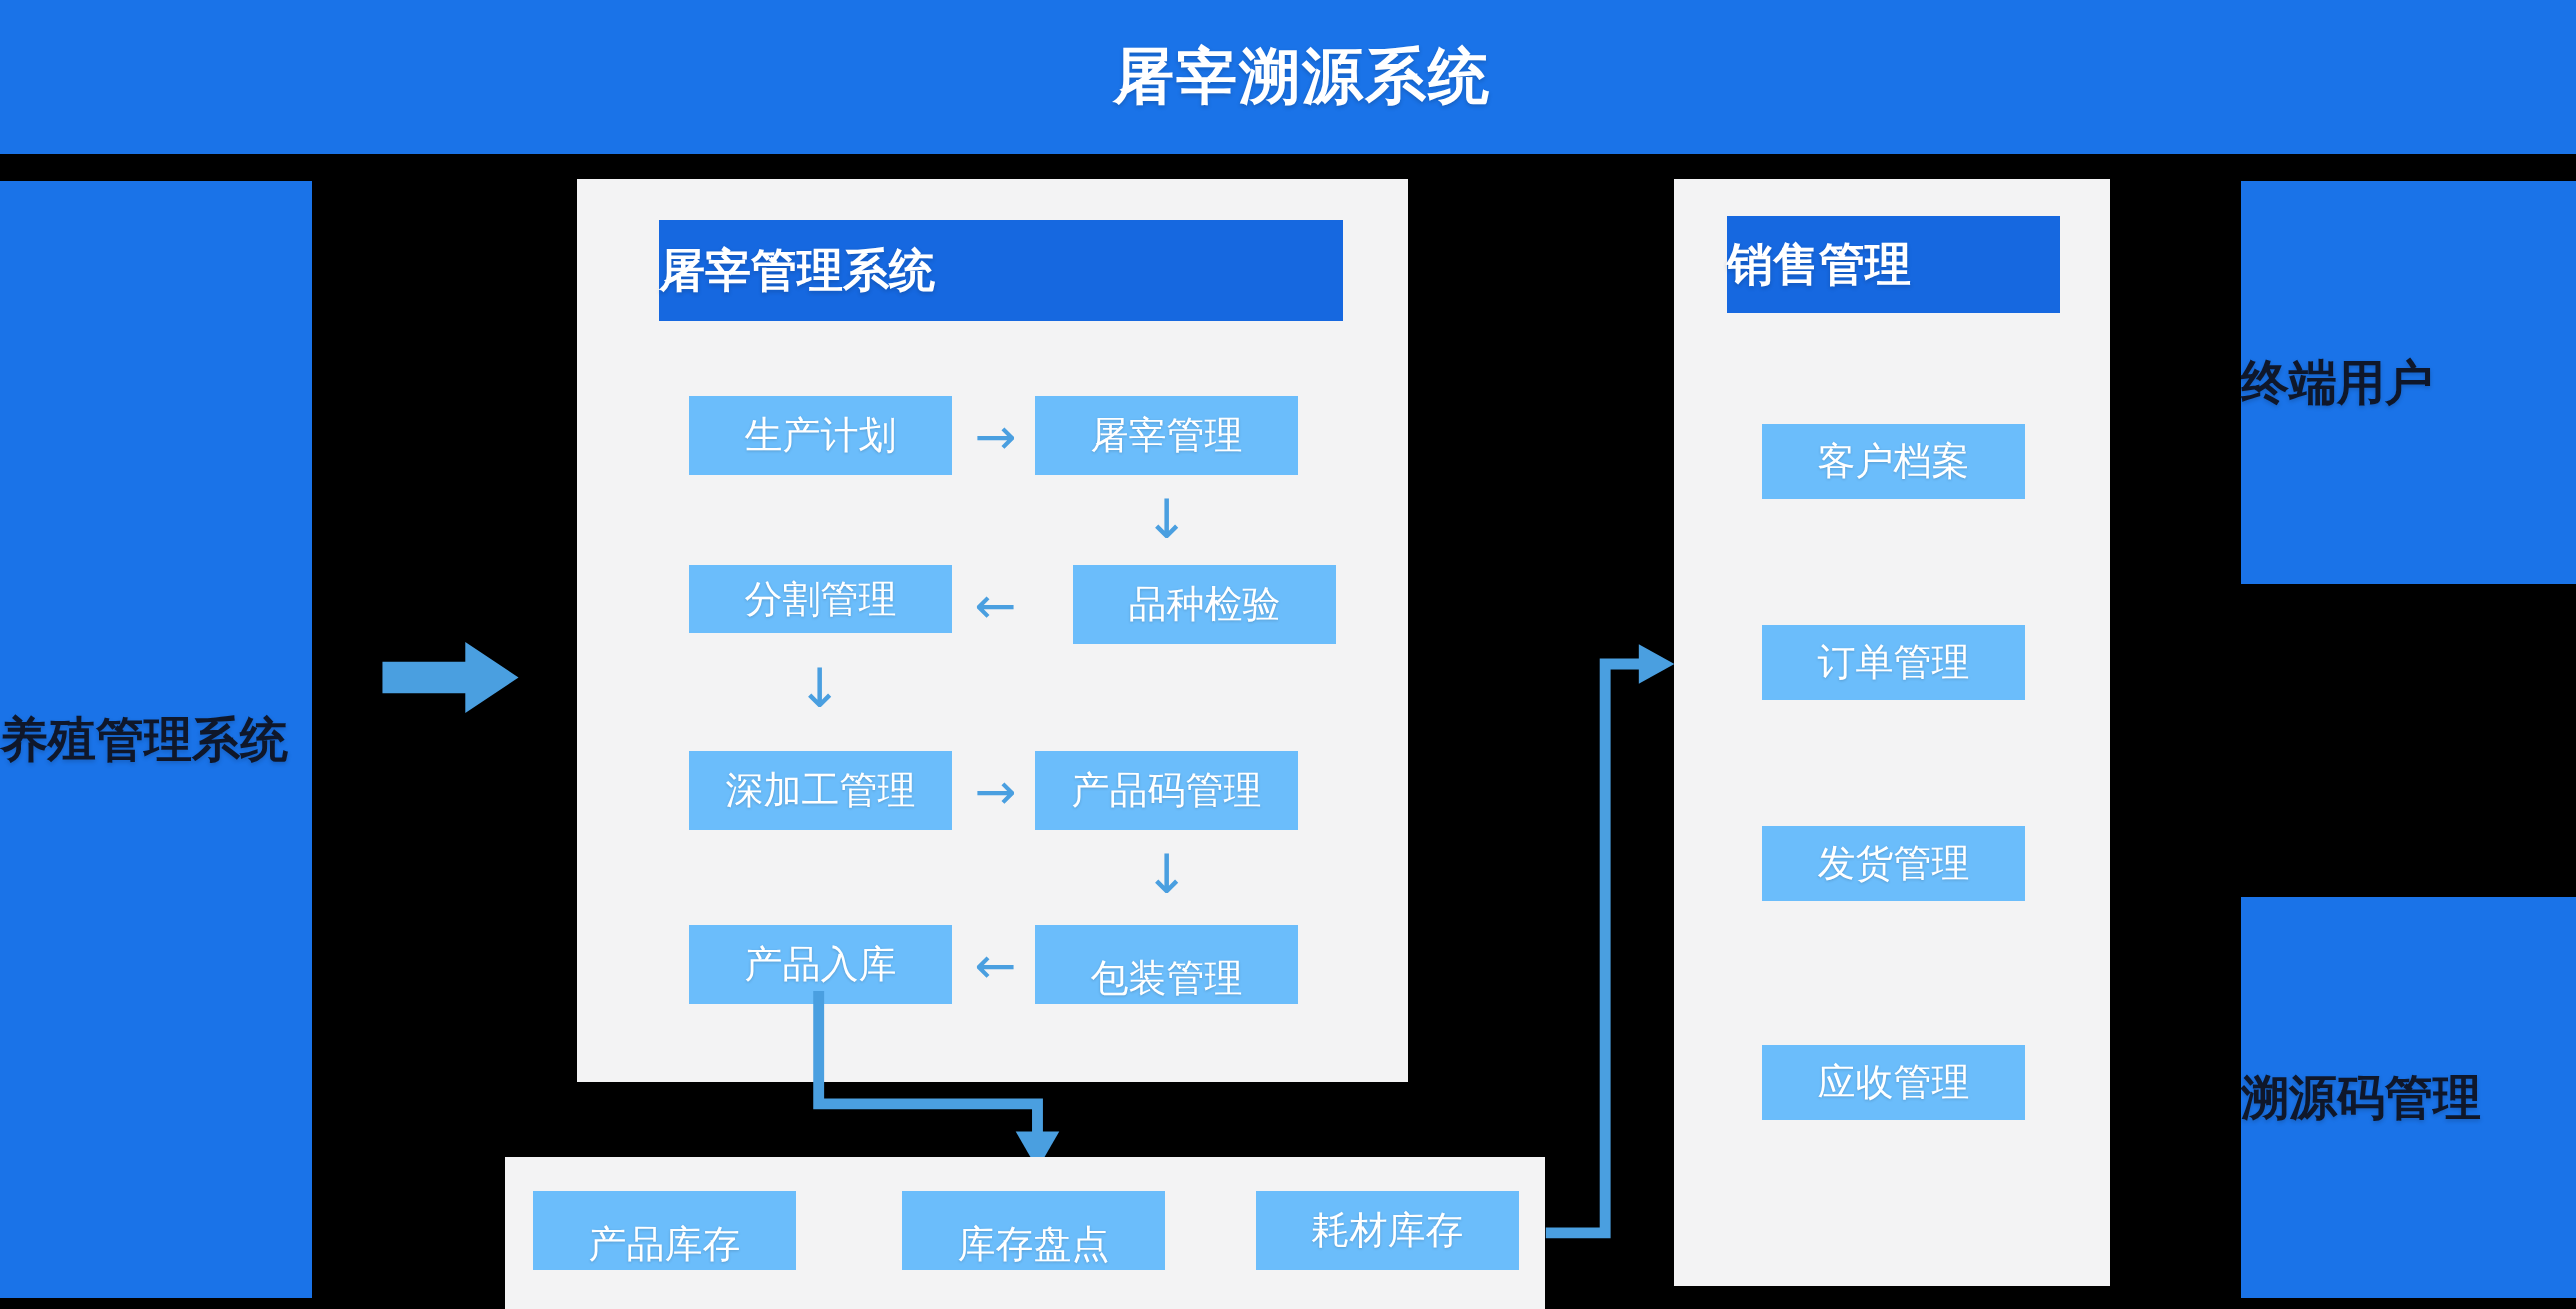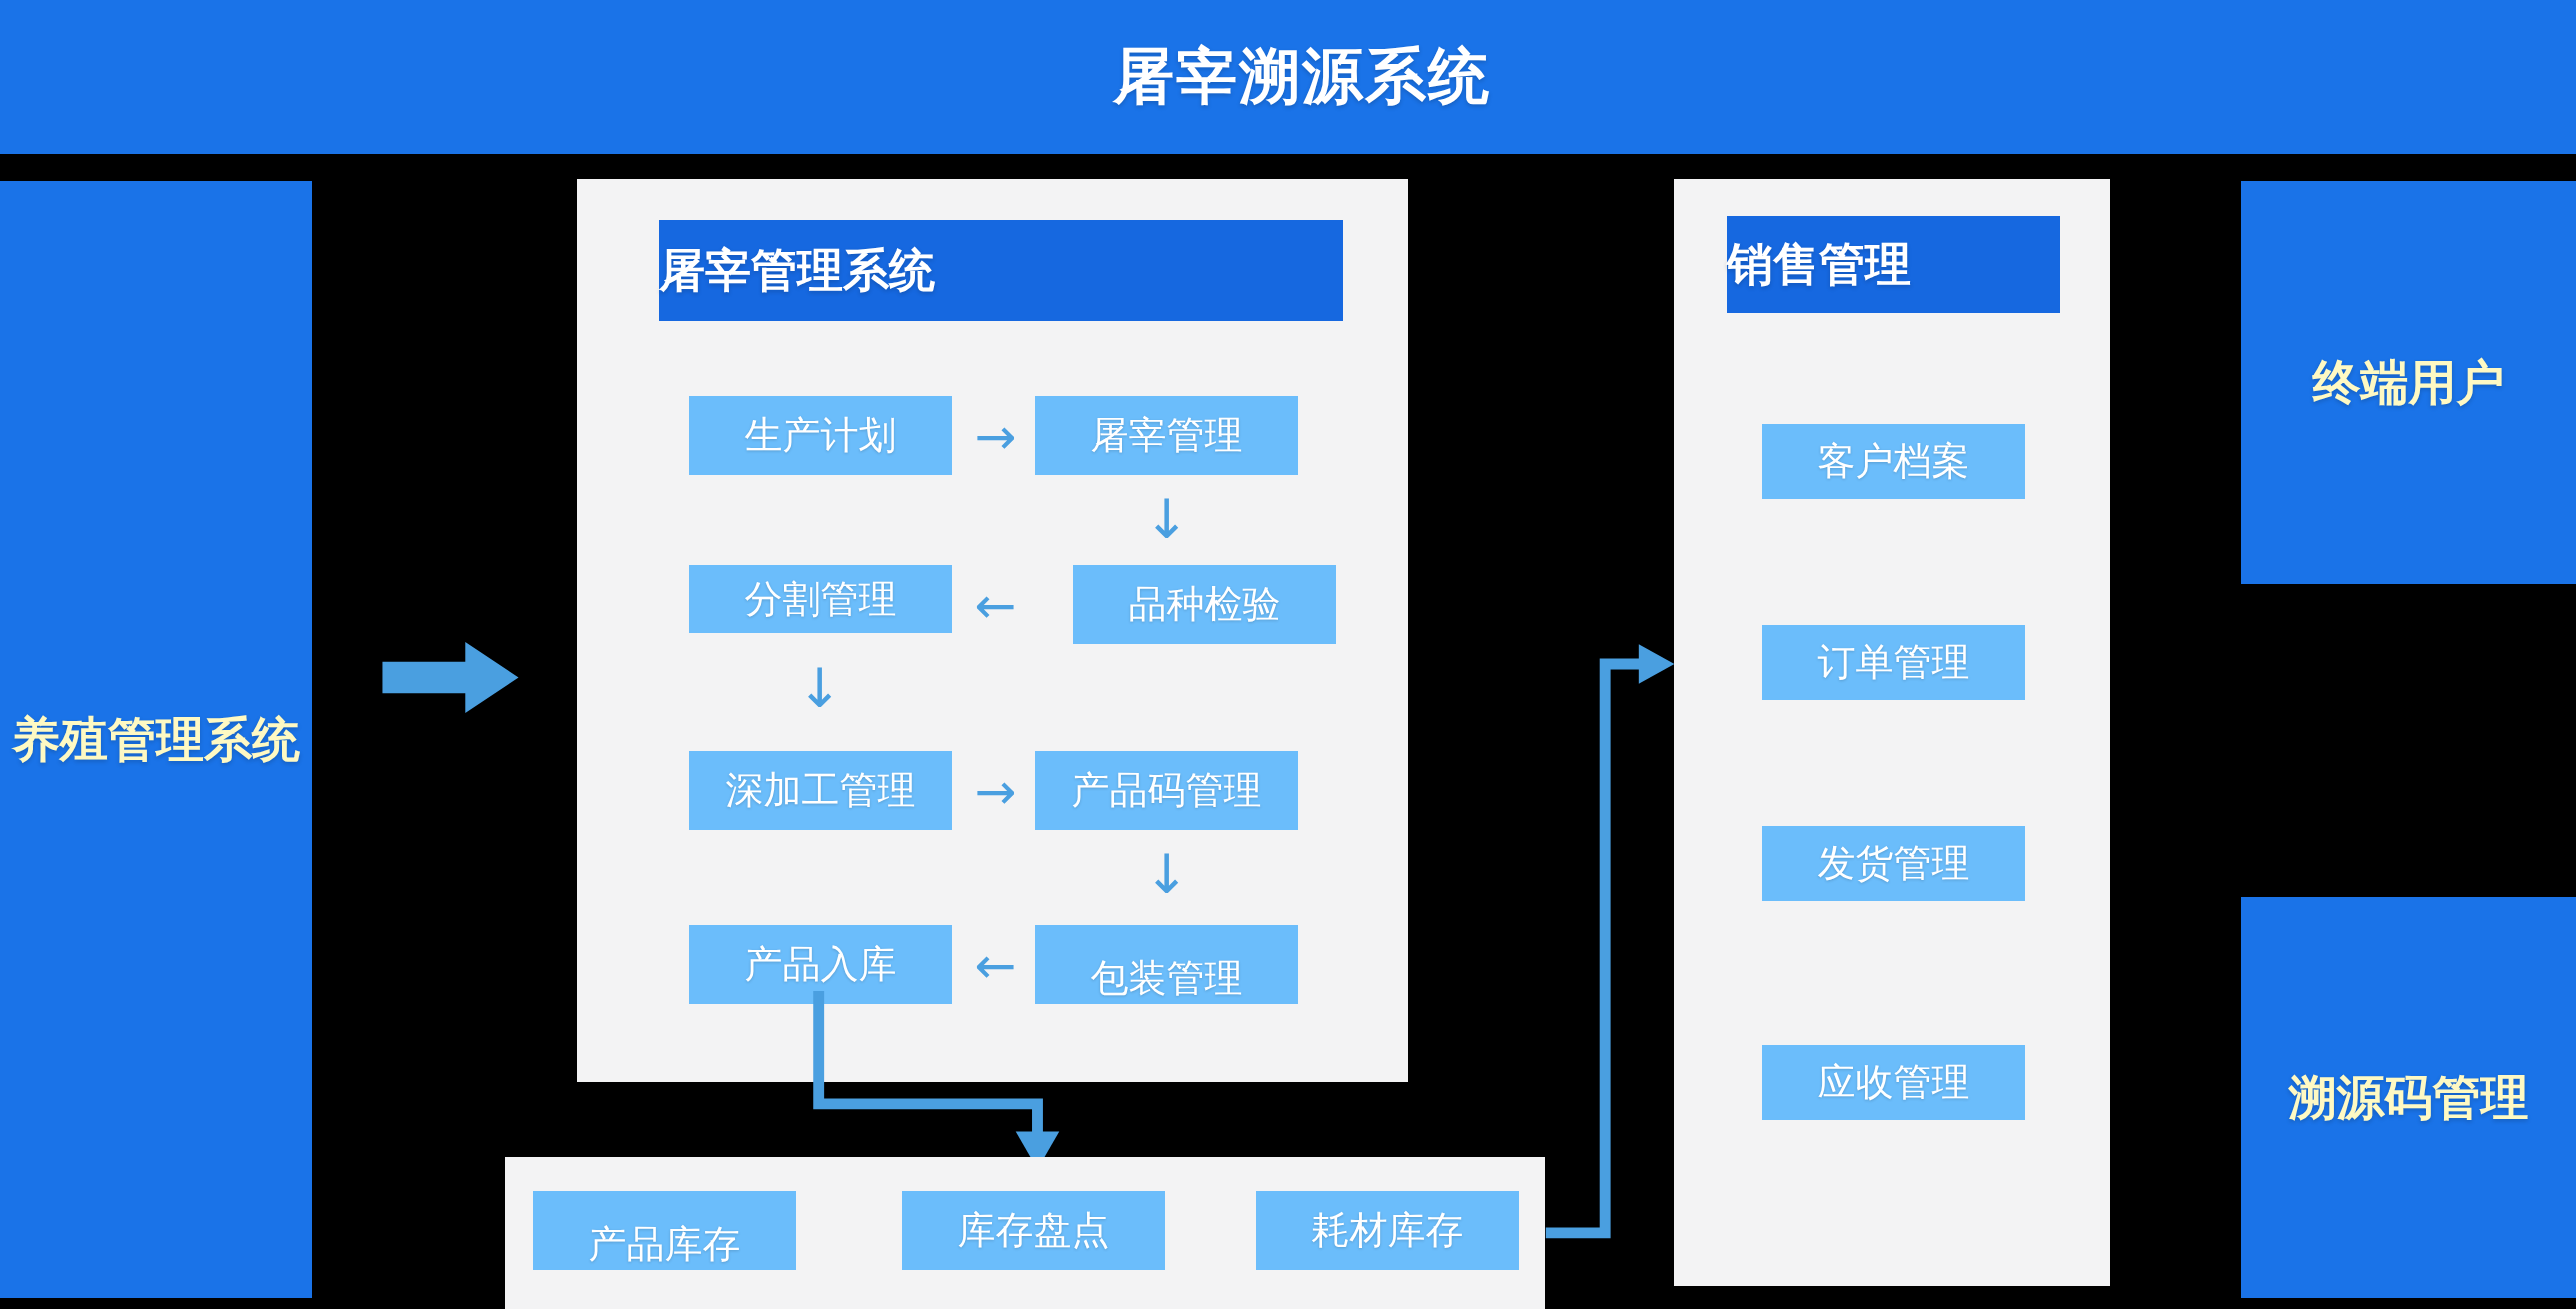--- a/index.html
+++ b/index.html
@@ -36,23 +36,23 @@
     letter-spacing: 2px;
     text-shadow: 0 2px 4px rgba(0,0,0,0.18);
   }
 
   
   .blue-panel {
     position: absolute;
     background: #1a73e8;
     display: flex;
     align-items: center;
-    justify-content: center;
+    justify-content: flex-start;
     text-align: center;
-    color: #fef9c3;
+    color: #0f172a;
     font-size: 48px;
     font-weight: bold;
     line-height: 1.28;
     text-shadow: 0 2px 4px rgba(0,0,0,0.18);
   }
   .panel-breed  { left: 0px;    top: 181px; width: 312px; height: 1117px; }
   .panel-end-user { left: 2241px; top: 181px; width: 335px; height: 403px; }
   .panel-trace-code { left: 2241px; top: 897px; width: 335px; height: 401px; }
 
   
@@ -104,21 +104,21 @@
   .n-r4c2 { left: 1035px; top: 925px; width: 263px; height: 79px; align-items: flex-end; }
 
   
   .s-n0 { left: 1762px; top: 424px; width: 263px; height: 75px; }
   .s-n1 { left: 1762px; top: 625px; width: 263px; height: 75px; }
   .s-n2 { left: 1762px; top: 826px; width: 263px; height: 75px; }
   .s-n3 { left: 1762px; top: 1045px; width: 263px; height: 75px; }
 
   
   .i-n0 { left: 533px;  top: 1191px; width: 263px; height: 79px; align-items: flex-end; }
-  .i-n1 { left: 902px;  top: 1191px; width: 263px; height: 79px; }
+  .i-n1 { left: 902px;  top: 1191px; width: 263px; height: 79px; align-items: flex-end; }
   .i-n2 { left: 1256px; top: 1191px; width: 263px; height: 79px; }
 
   
   .flow-arrow {
     position: absolute;
     color: #4a9fe0;
     font-size: 50px;
     line-height: 1;
     display: flex;
     align-items: center;

